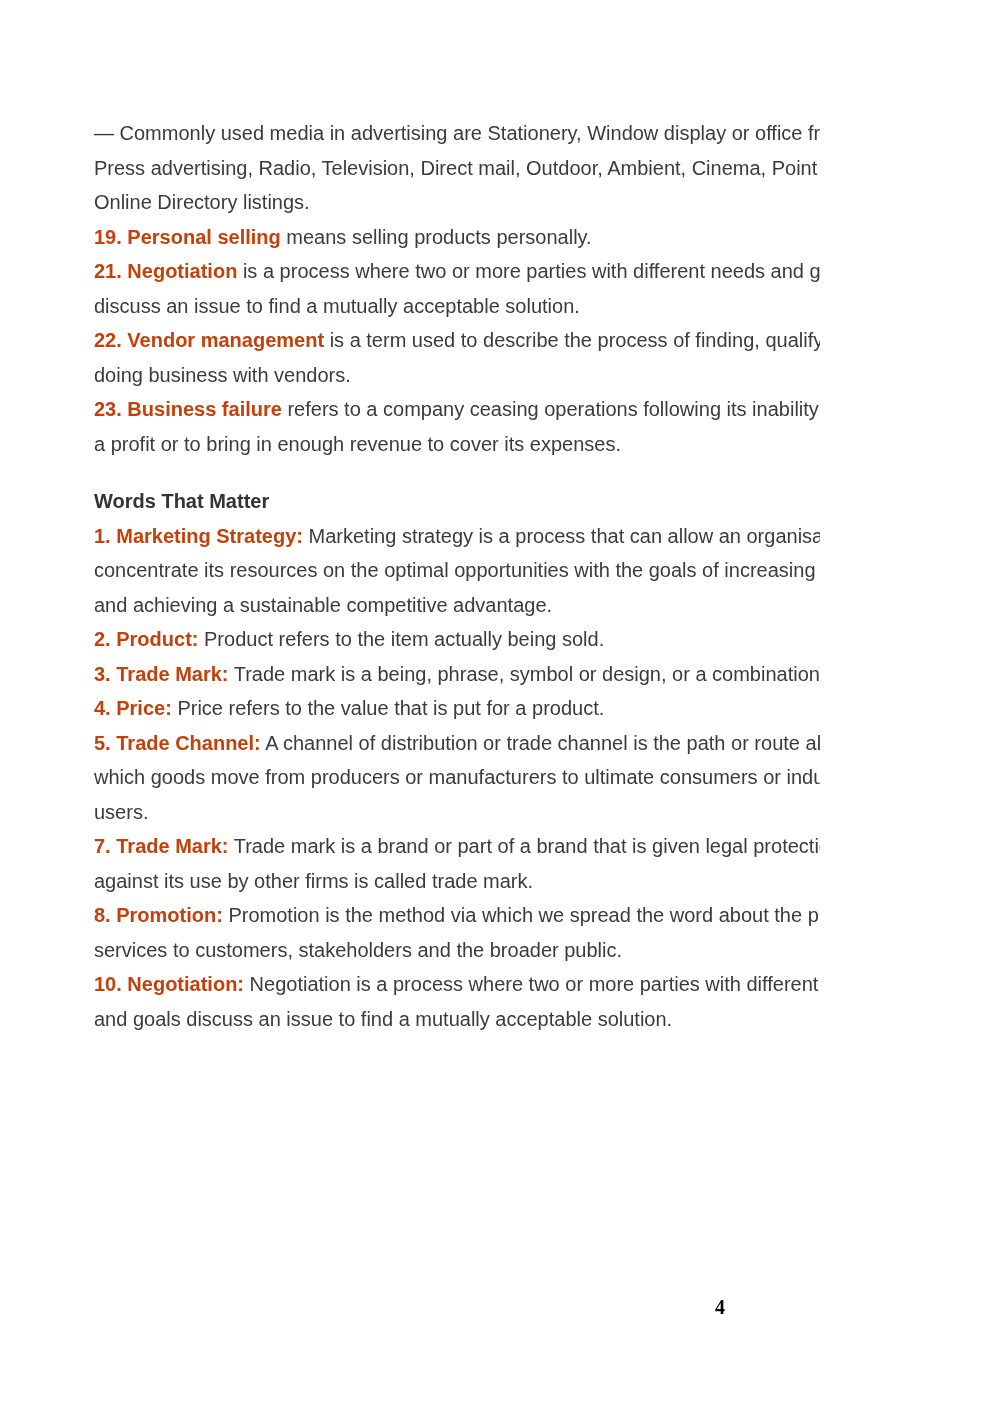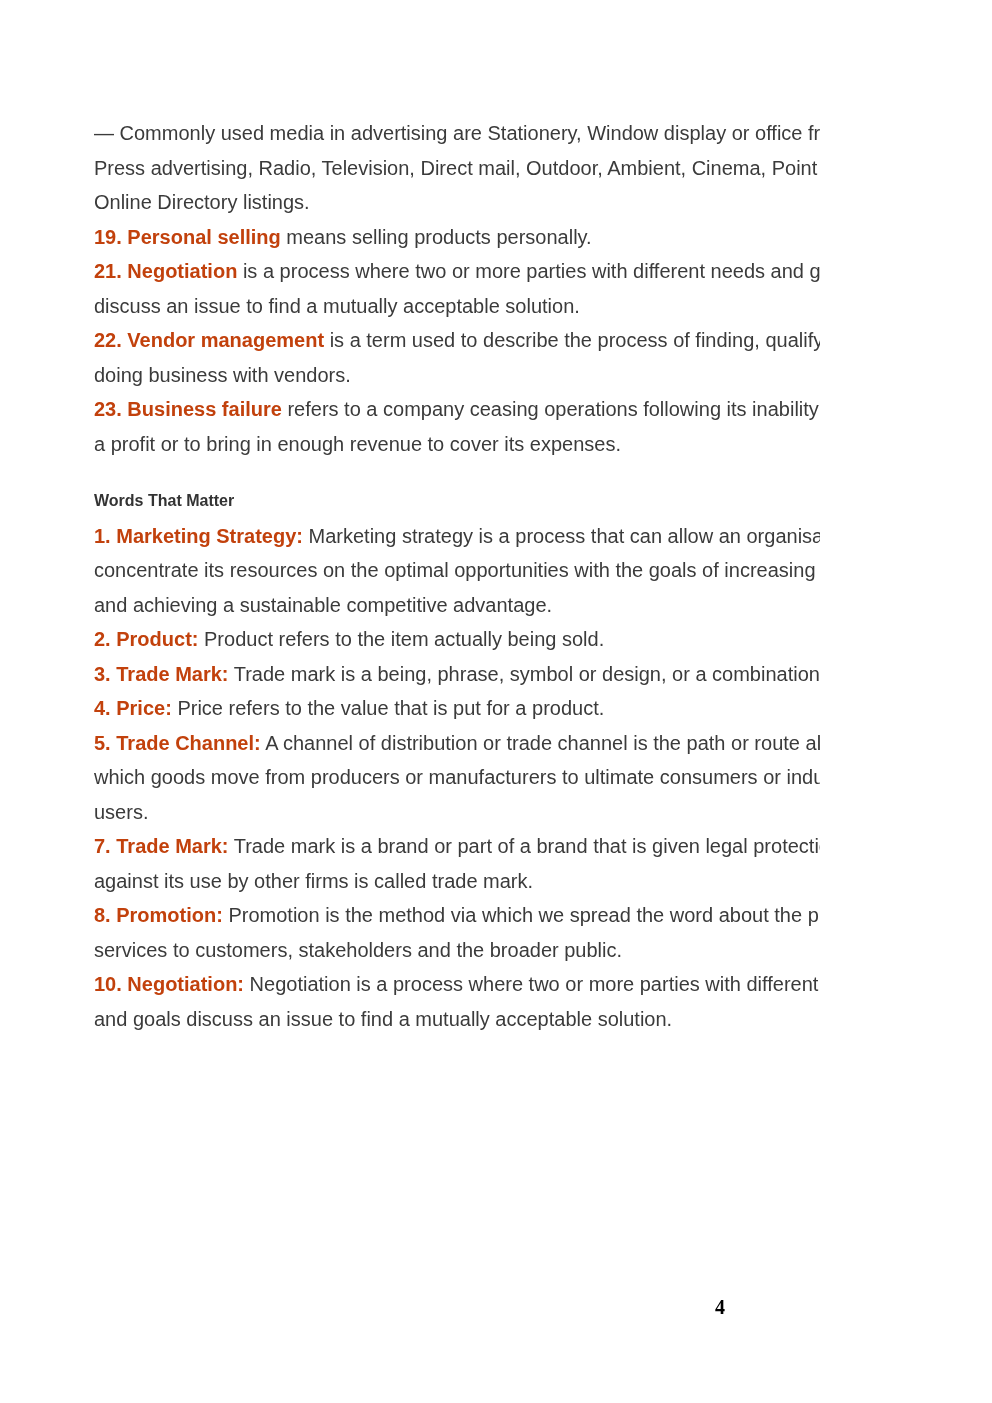--- a/index.html
+++ b/index.html
@@ -29,21 +29,21 @@
     margin: 0;
     padding: 0;
   }
   .lead {
     font-weight: bold;
     color: #c2410c;
   }
   .heading {
     margin: 23px 0 0 0;
     padding: 0;
-    font-size: 16px;
+    font-size: 20px;
     line-height: 34.5px;
     font-weight: bold;
     color: #333333;
   }
   .page-number {
     position: absolute;
     right: 95px;
     top: 1296px;
     font-family: "Liberation Serif", serif;
     font-weight: bold;

